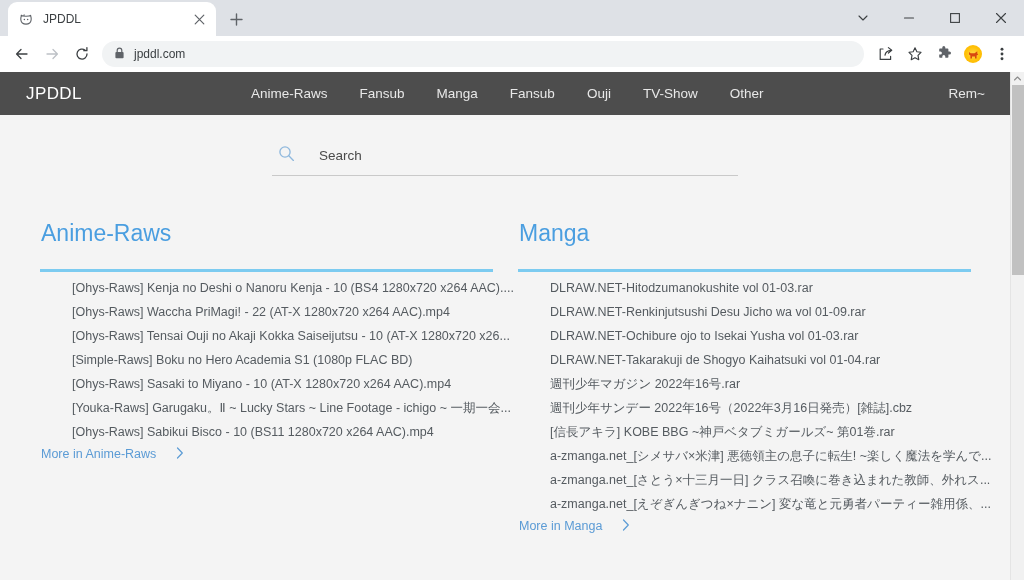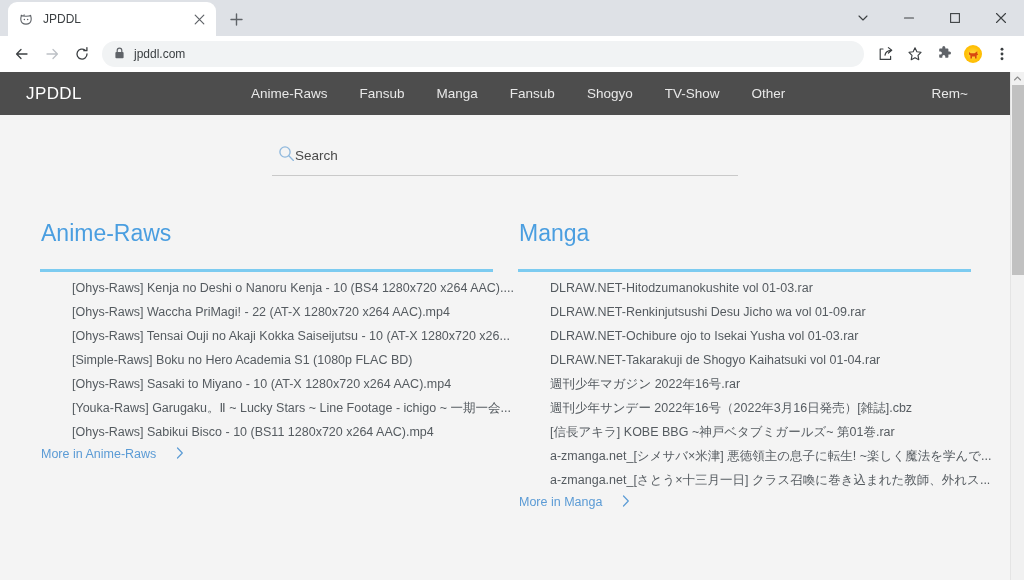--- a/index.html
+++ b/index.html
@@ -82,28 +82,28 @@
   }
   .brand {
     color: #ffffff; font-size: 17px; letter-spacing: .4px; margin-left: 2px;
   }
   .nav-links {
     display: flex; align-items: center; gap: 32px;
     position: absolute; left: 251px;
   }
   .nav-link { color: #e8e8e8; font-size: 13.5px; white-space: nowrap; }
   .nav-user {
-    position: absolute; right: 42px; color: #e8e8e8; font-size: 13.5px;
+    position: absolute; right: 25px; color: #e8e8e8; font-size: 13.5px;
   }
 
   
   .search-wrap { padding: 30px 0 0 0; display: flex; justify-content: center; }
   .search-box {
     width: 466px; border-bottom: 1px solid #c9c9c9;
-    display: flex; align-items: center; gap: 0; padding: 0 4px 9px 6px;
+    display: flex; align-items: center; gap: 24px; padding: 0 4px 9px 6px;
   }
   .search-placeholder { font-size: 13.5px; color: #4a4a4a; }
 
   
   .columns {
     display: flex; padding: 44px 0 0 0; gap: 0;
   }
   .col { width: 478px; }
   .col.left { margin-left: 40px; }
   .col.right { margin-left: 0px; }
@@ -258,21 +258,21 @@
 <div class="viewport">
   <div class="page">
 
     <div class="site-nav">
       <span class="brand">JPDDL</span>
       <div class="nav-links">
         <span class="nav-link">Anime-Raws</span>
         <span class="nav-link">Fansub</span>
         <span class="nav-link">Manga</span>
         <span class="nav-link">Fansub</span>
-        <span class="nav-link">Shogyo</span>
+        <span class="nav-link">Ouji</span>
         <span class="nav-link">TV-Show</span>
         <span class="nav-link">Other</span>
       </div>
       <span class="nav-user">Rem~</span>
     </div>
 
     <div class="search-wrap">
       <div class="search-box">
         <span>
           <svg width="17" height="17" viewBox="0 0 17 17">
@@ -314,20 +314,21 @@
         <div class="list">
           <div class="list-item">DLRAW.NET-Hitodzumanokushite vol 01-03.rar</div>
           <div class="list-item">DLRAW.NET-Renkinjutsushi Desu Jicho wa vol 01-09.rar</div>
           <div class="list-item">DLRAW.NET-Ochibure ojo to Isekai Yusha vol 01-03.rar</div>
           <div class="list-item">DLRAW.NET-Takarakuji de Shogyo Kaihatsuki vol 01-04.rar</div>
           <div class="list-item">週刊少年マガジン 2022年16号.rar</div>
           <div class="list-item">週刊少年サンデー 2022年16号（2022年3月16日発売）[雑誌].cbz</div>
           <div class="list-item">[信長アキラ] KOBE BBG ~神戸ベタブミガールズ~ 第01巻.rar</div>
           <div class="list-item">a-zmanga.net_[シメサバ×米津] 悪徳領主の息子に転生! ~楽しく魔法を学んで...</div>
           <div class="list-item">a-zmanga.net_[さとう×十三月一日] クラス召喚に巻き込まれた教師、外れス...</div>
+          <div class="list-item">a-zmanga.net_[えぞぎんぎつね×ナニン] 変な竜と元勇者パーティー雑用係、...</div>
         </div>
         <div class="more-link">
           <span>More in Manga</span>
           <span class="chev">
             <svg width="8" height="12" viewBox="0 0 8 12">
               <path d="M1.5 1 L6.3 6 L1.5 11" stroke="#5b9bd5" stroke-width="1.2" fill="none" stroke-linecap="round" stroke-linejoin="round"></path>
             </svg>
           </span>
         </div>
       </div>

